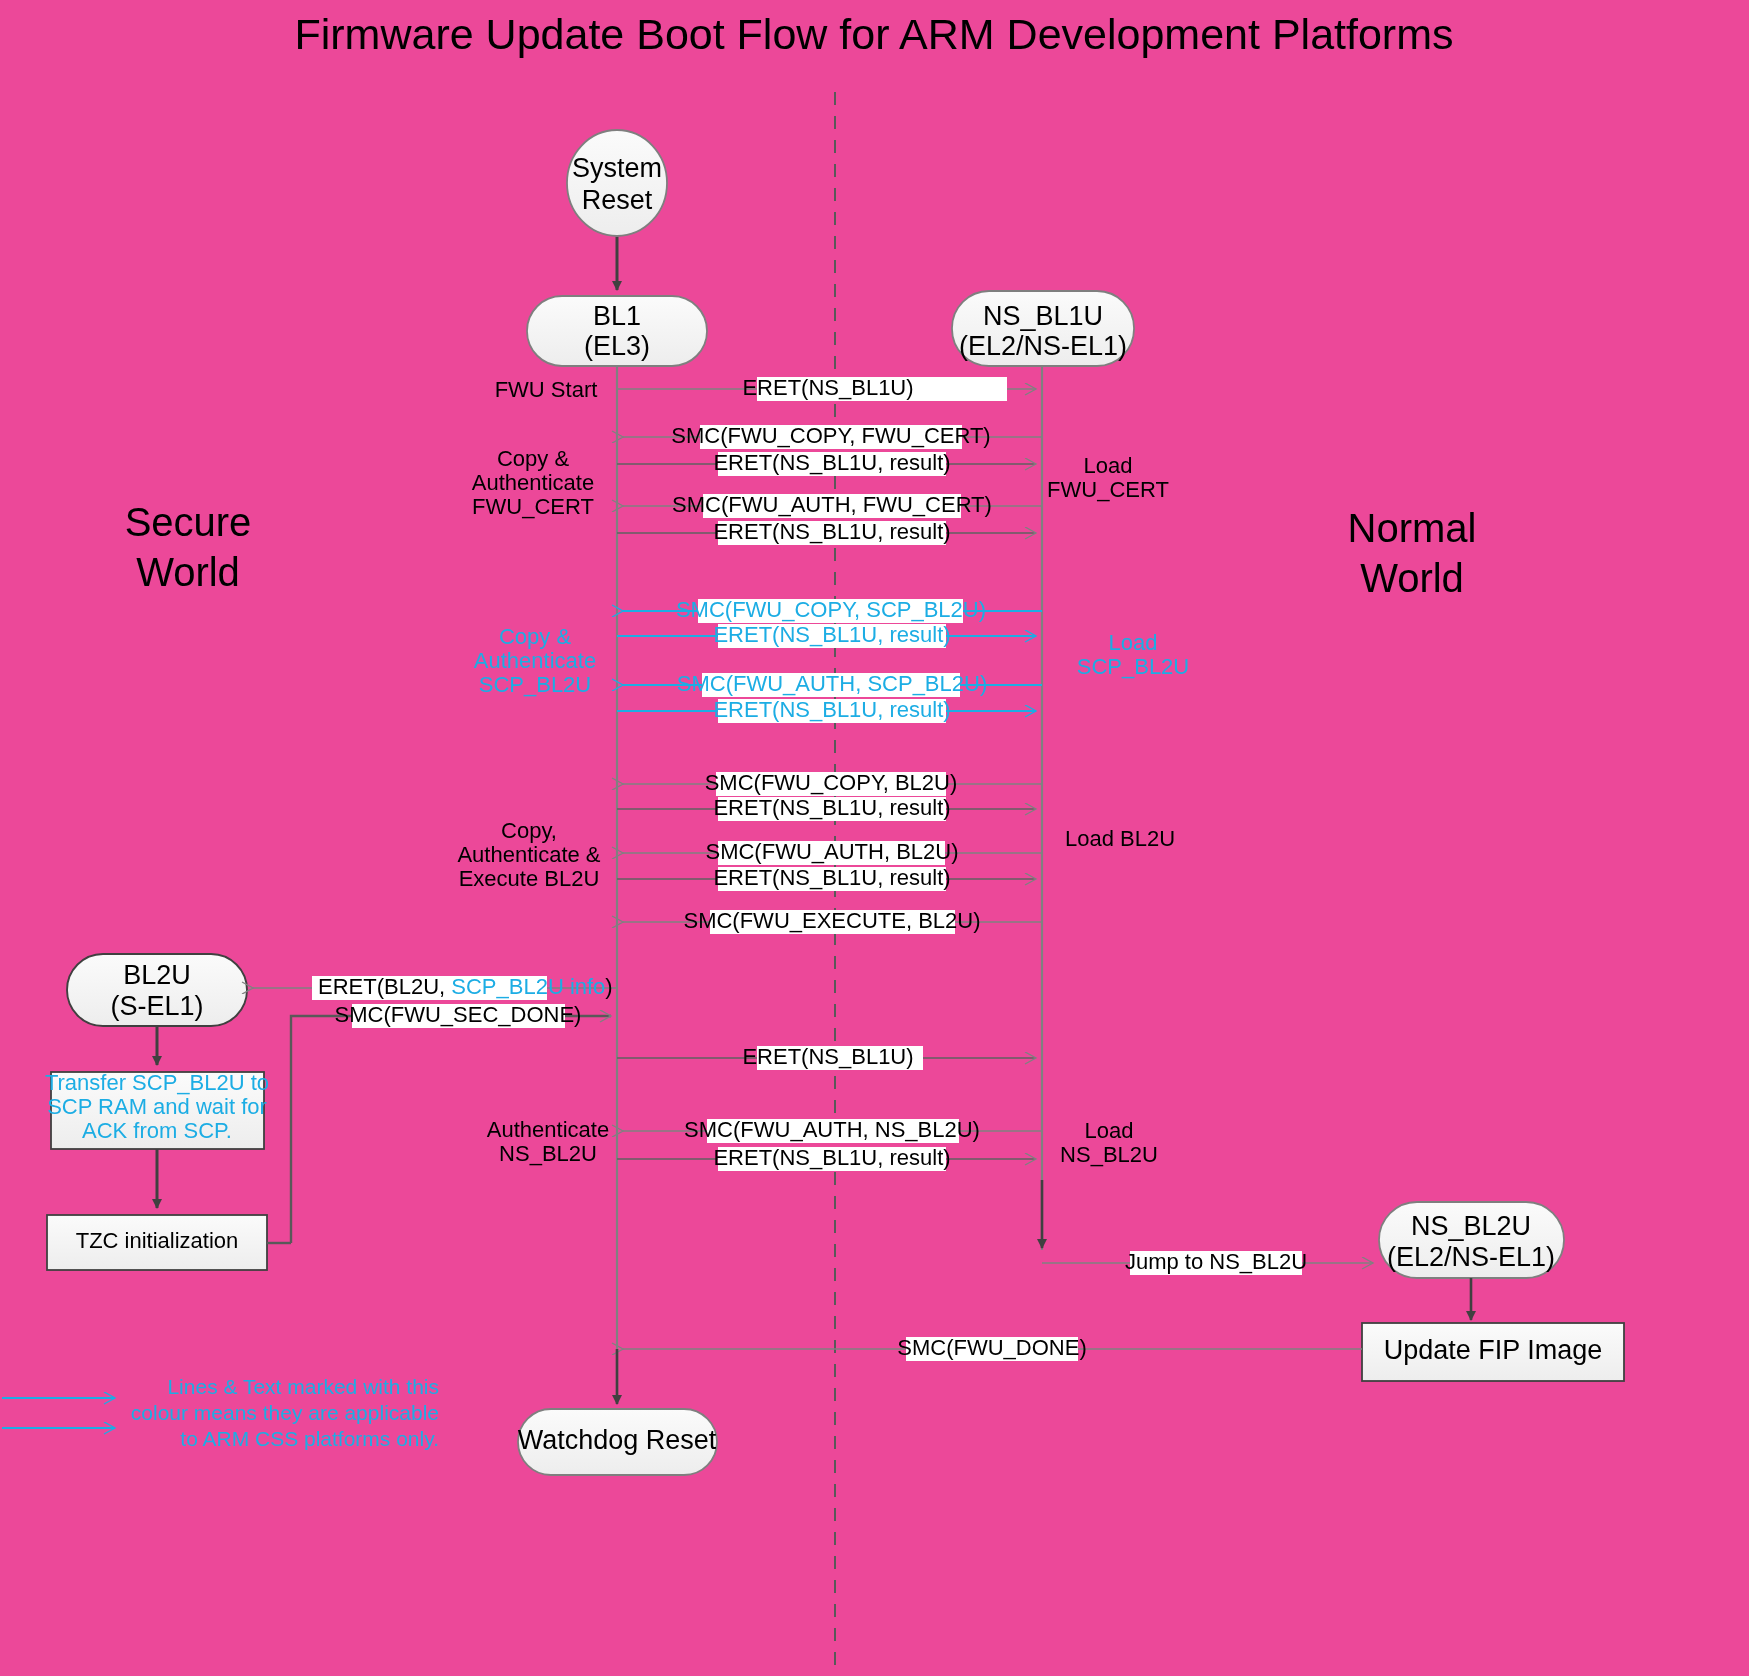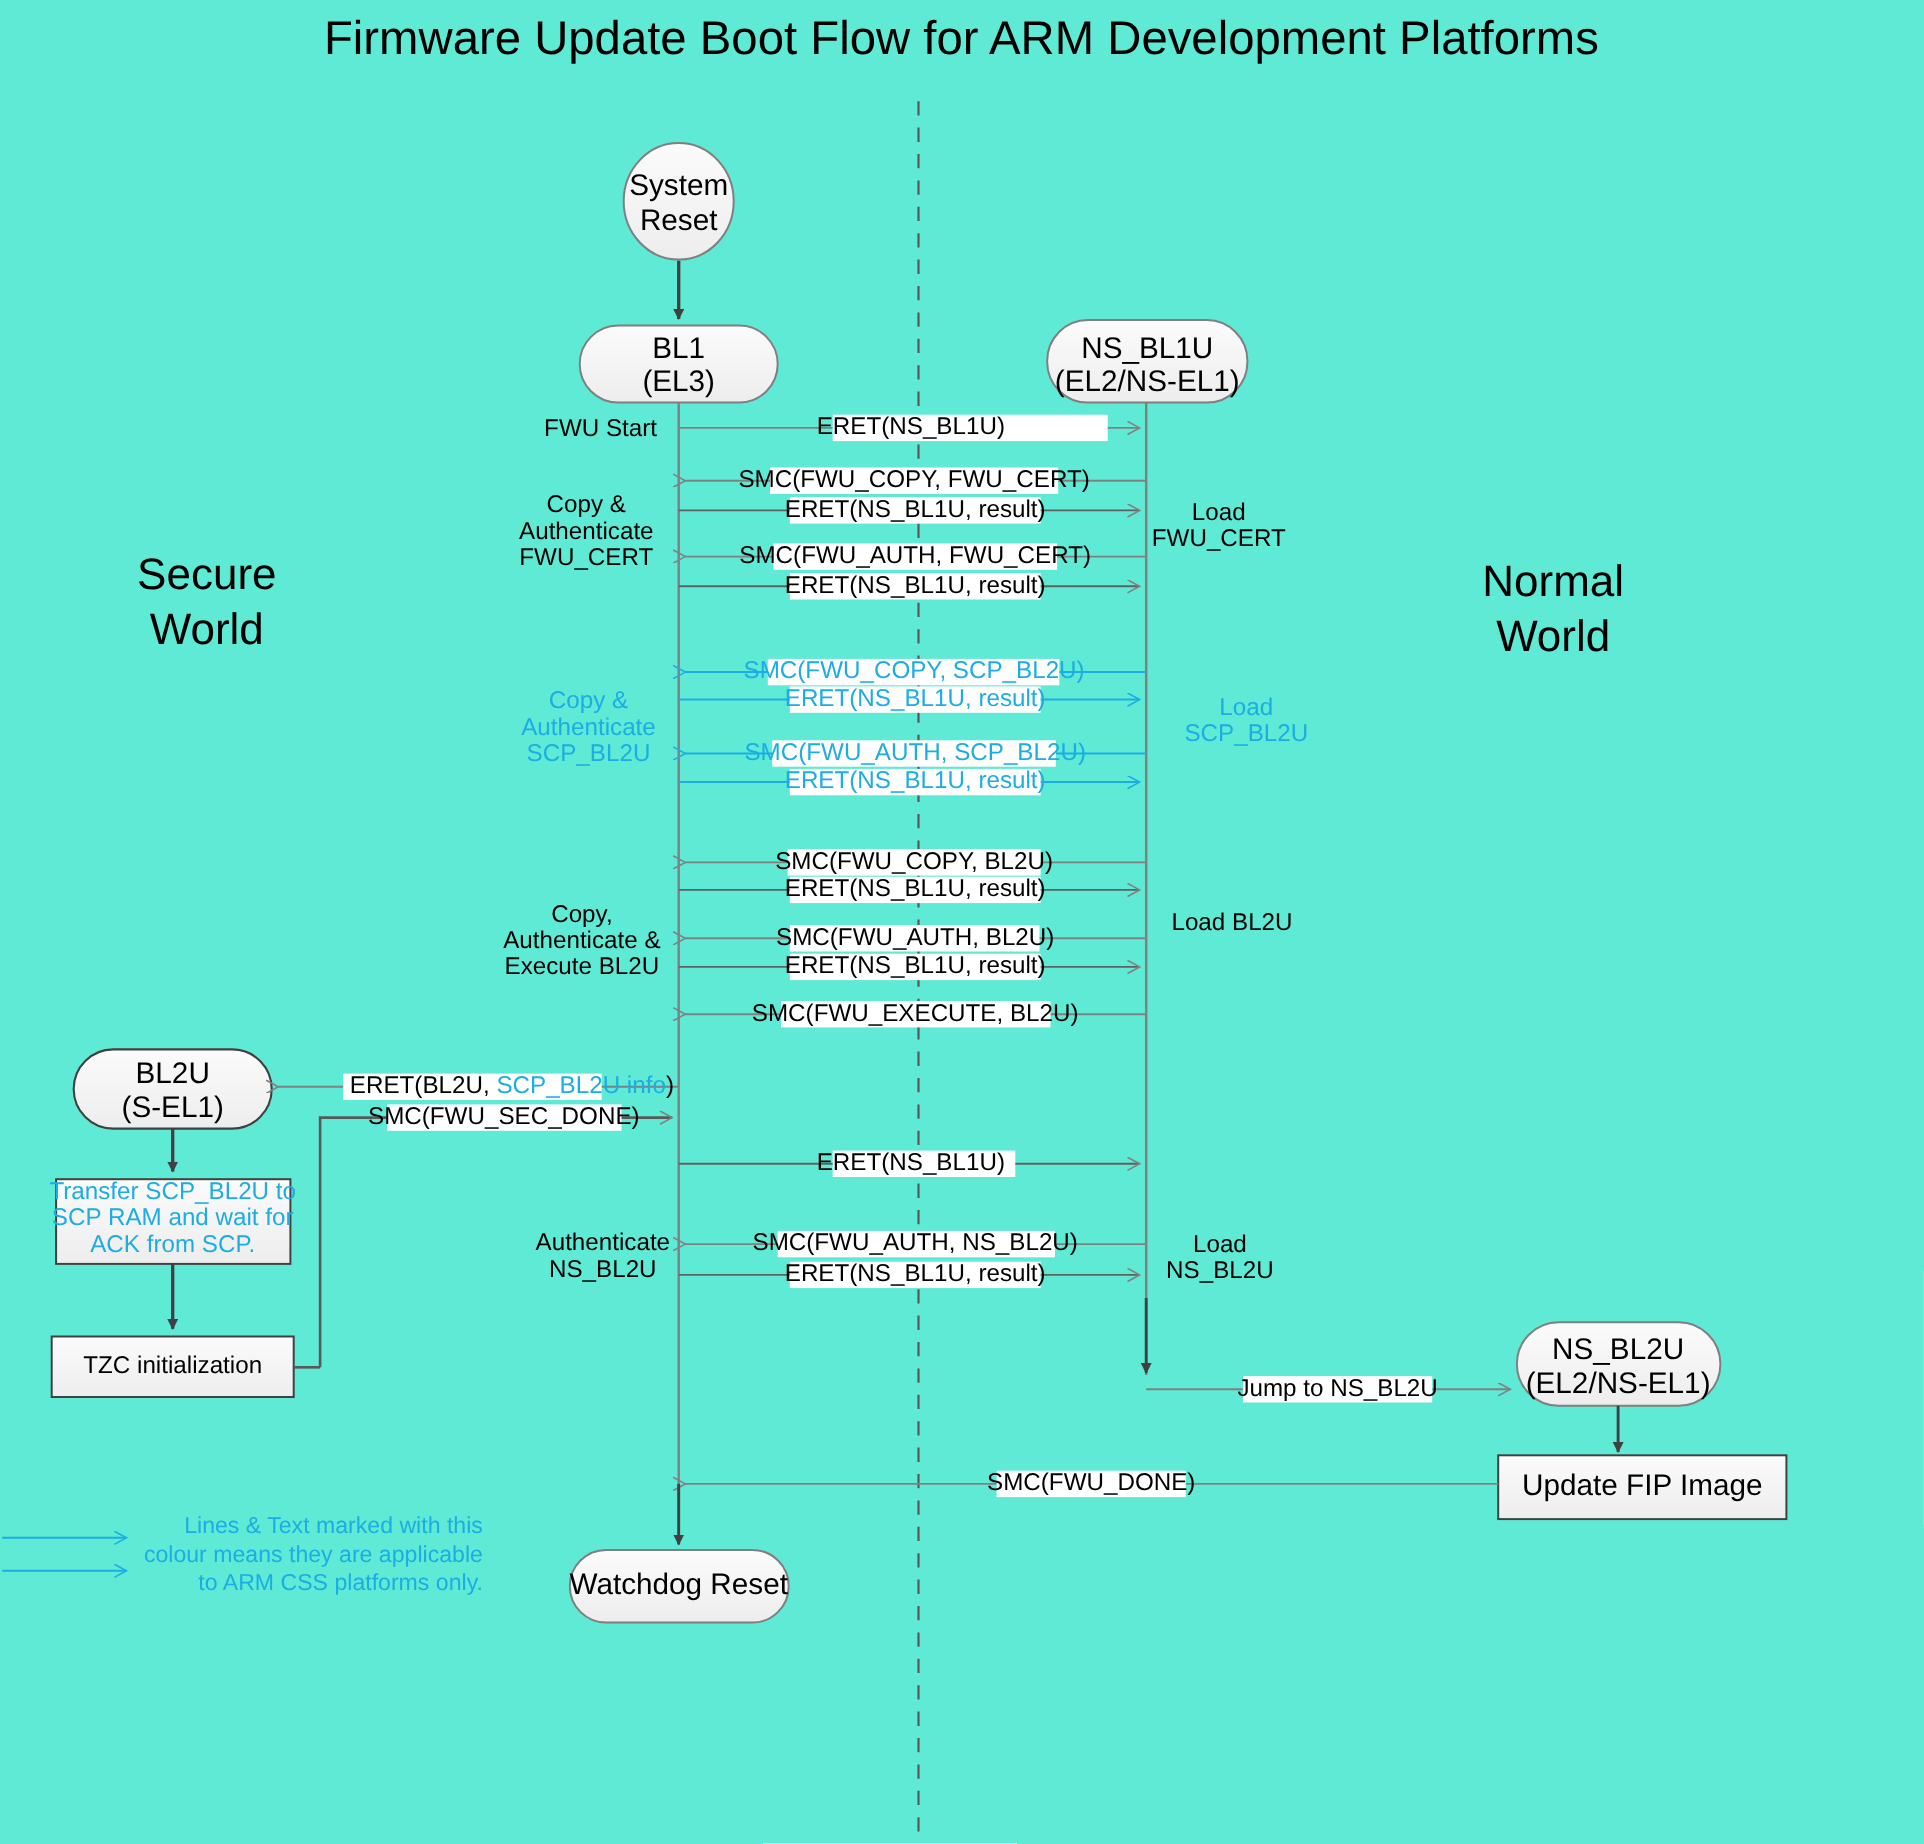--- a/index.html
+++ b/index.html
@@ -9,21 +9,21 @@
   }
   body {
     font-family: "Liberation Sans", sans-serif;
     color: #000000;
   }
   #stage {
     position: relative;
     width: 1749px;
     height: 1676px;
     overflow: hidden;
-    background: #5eead4;
+    background: #ec4899;
   }
   #diagram-svg {
     position: absolute;
     left: 0;
     top: 0;
   }
   .ttl {
     font-size: 43px;
     fill: #000000;
   }

